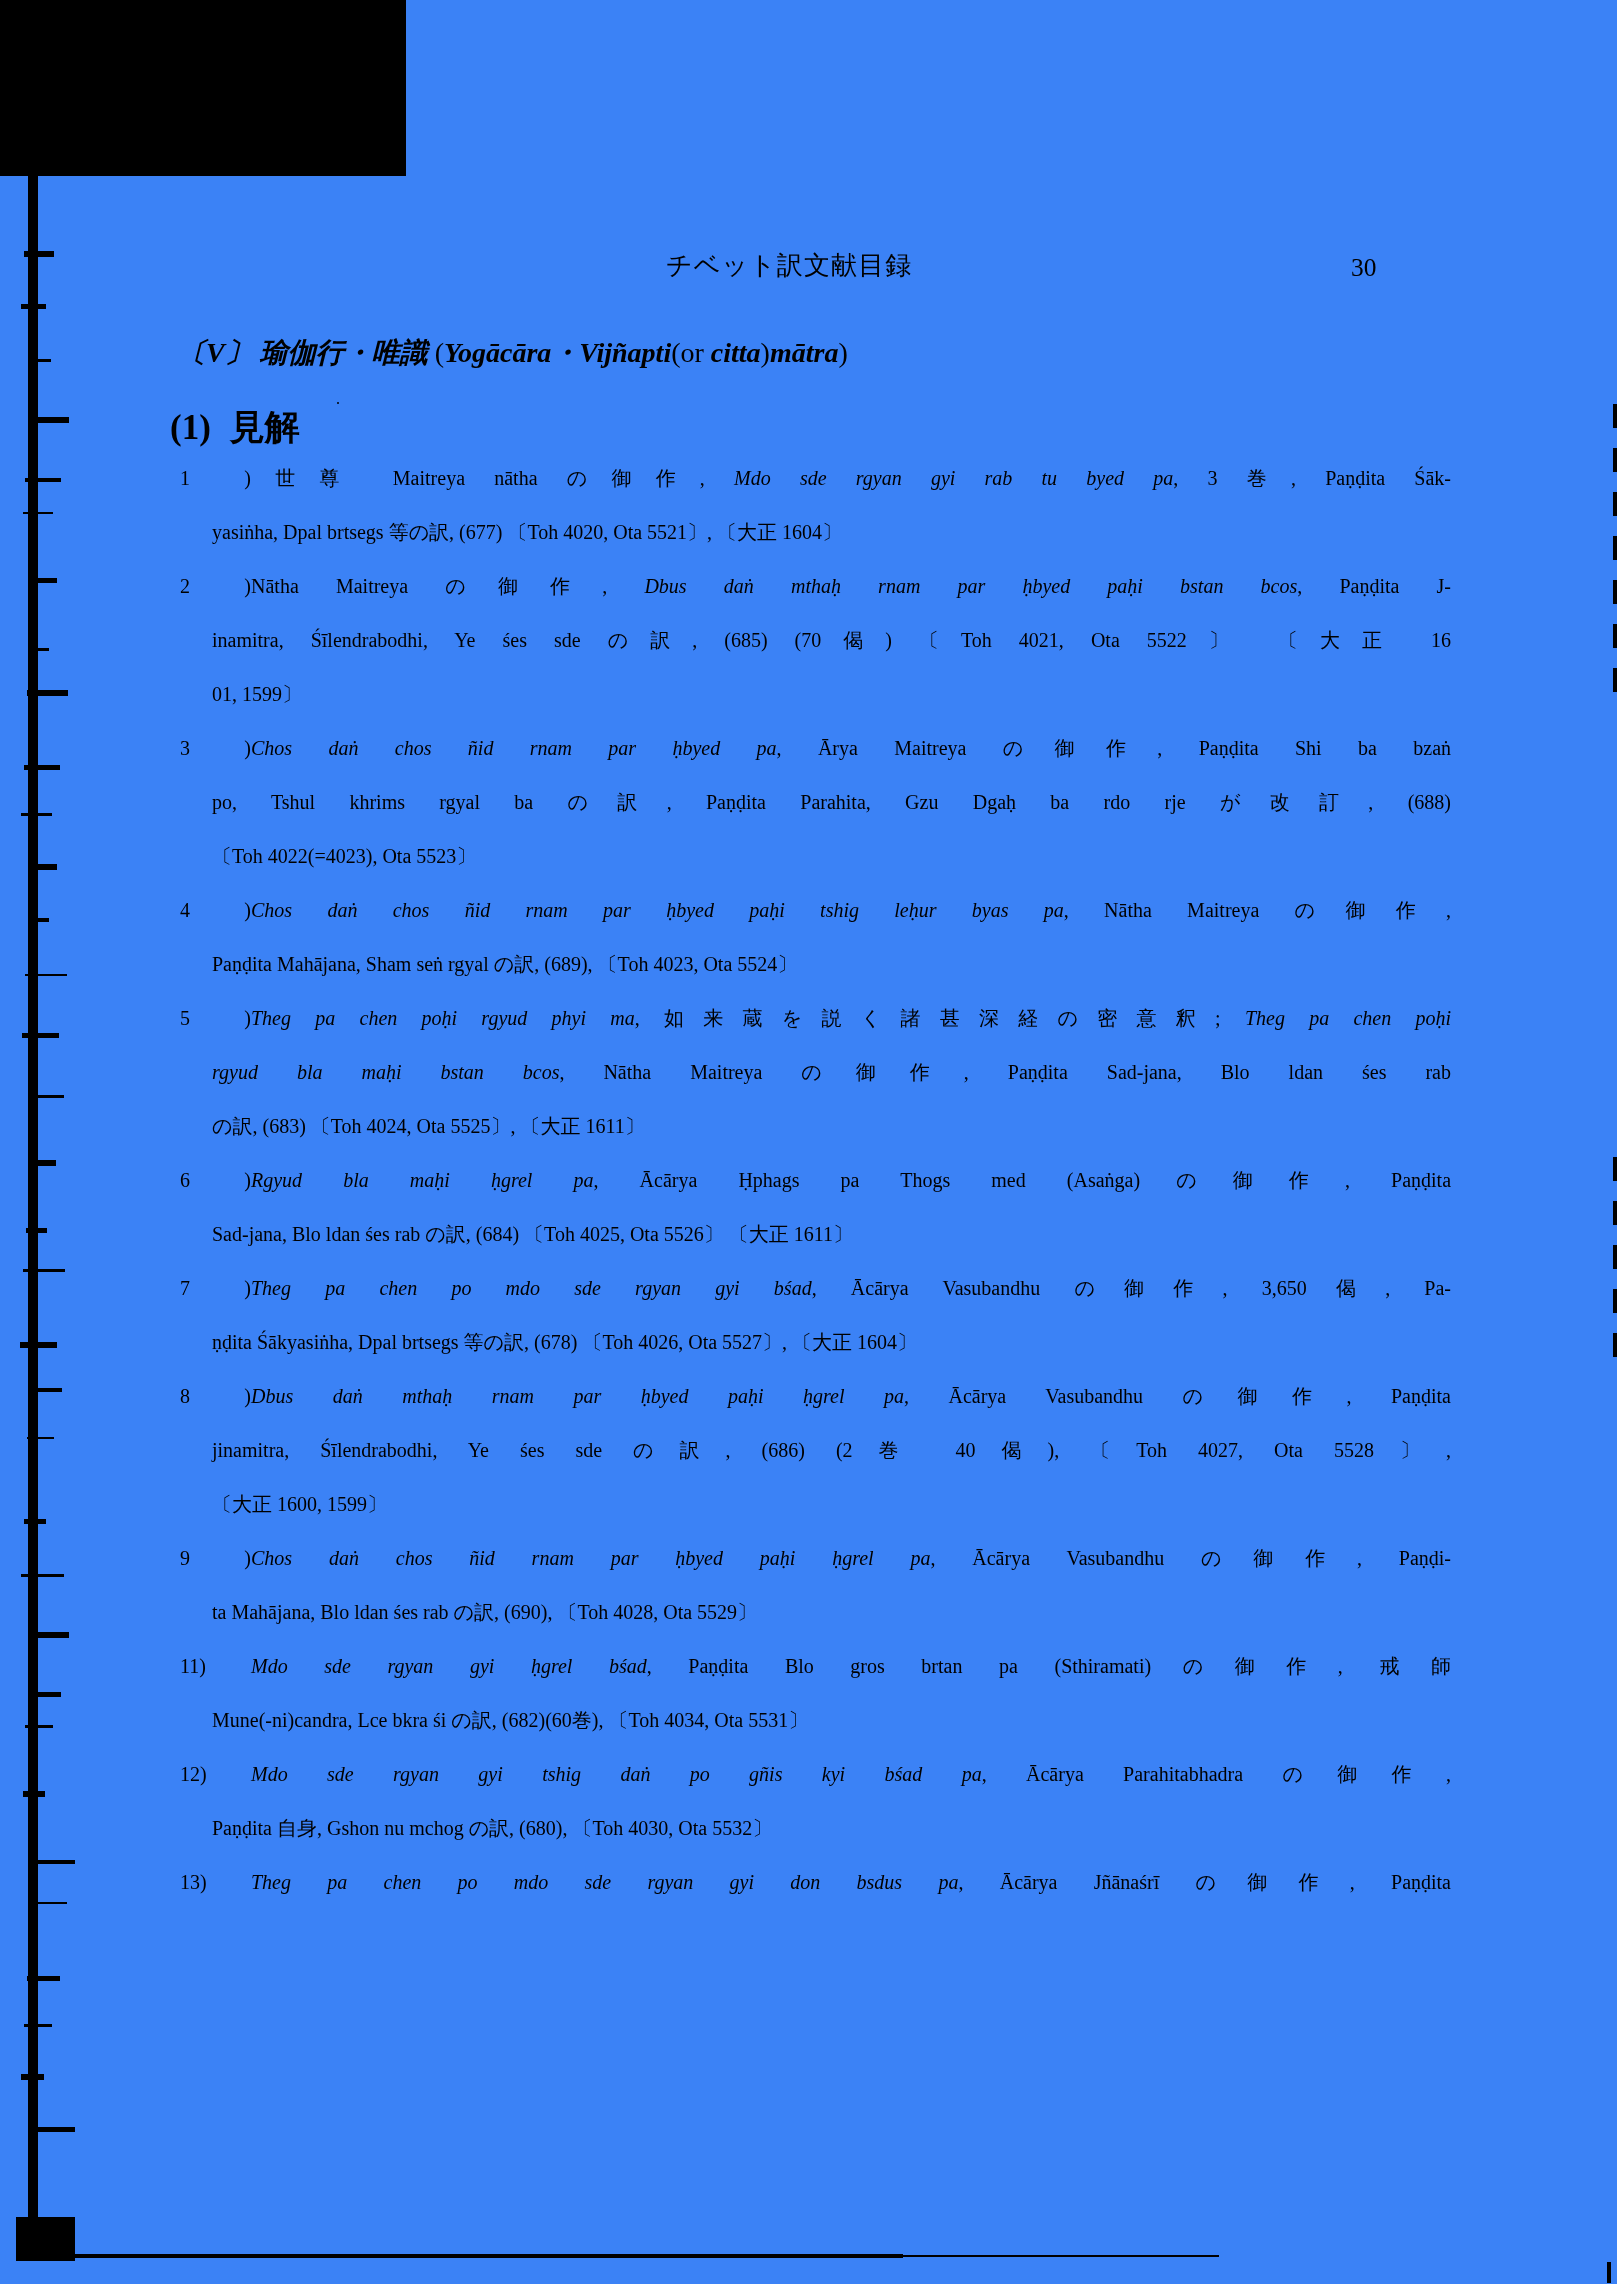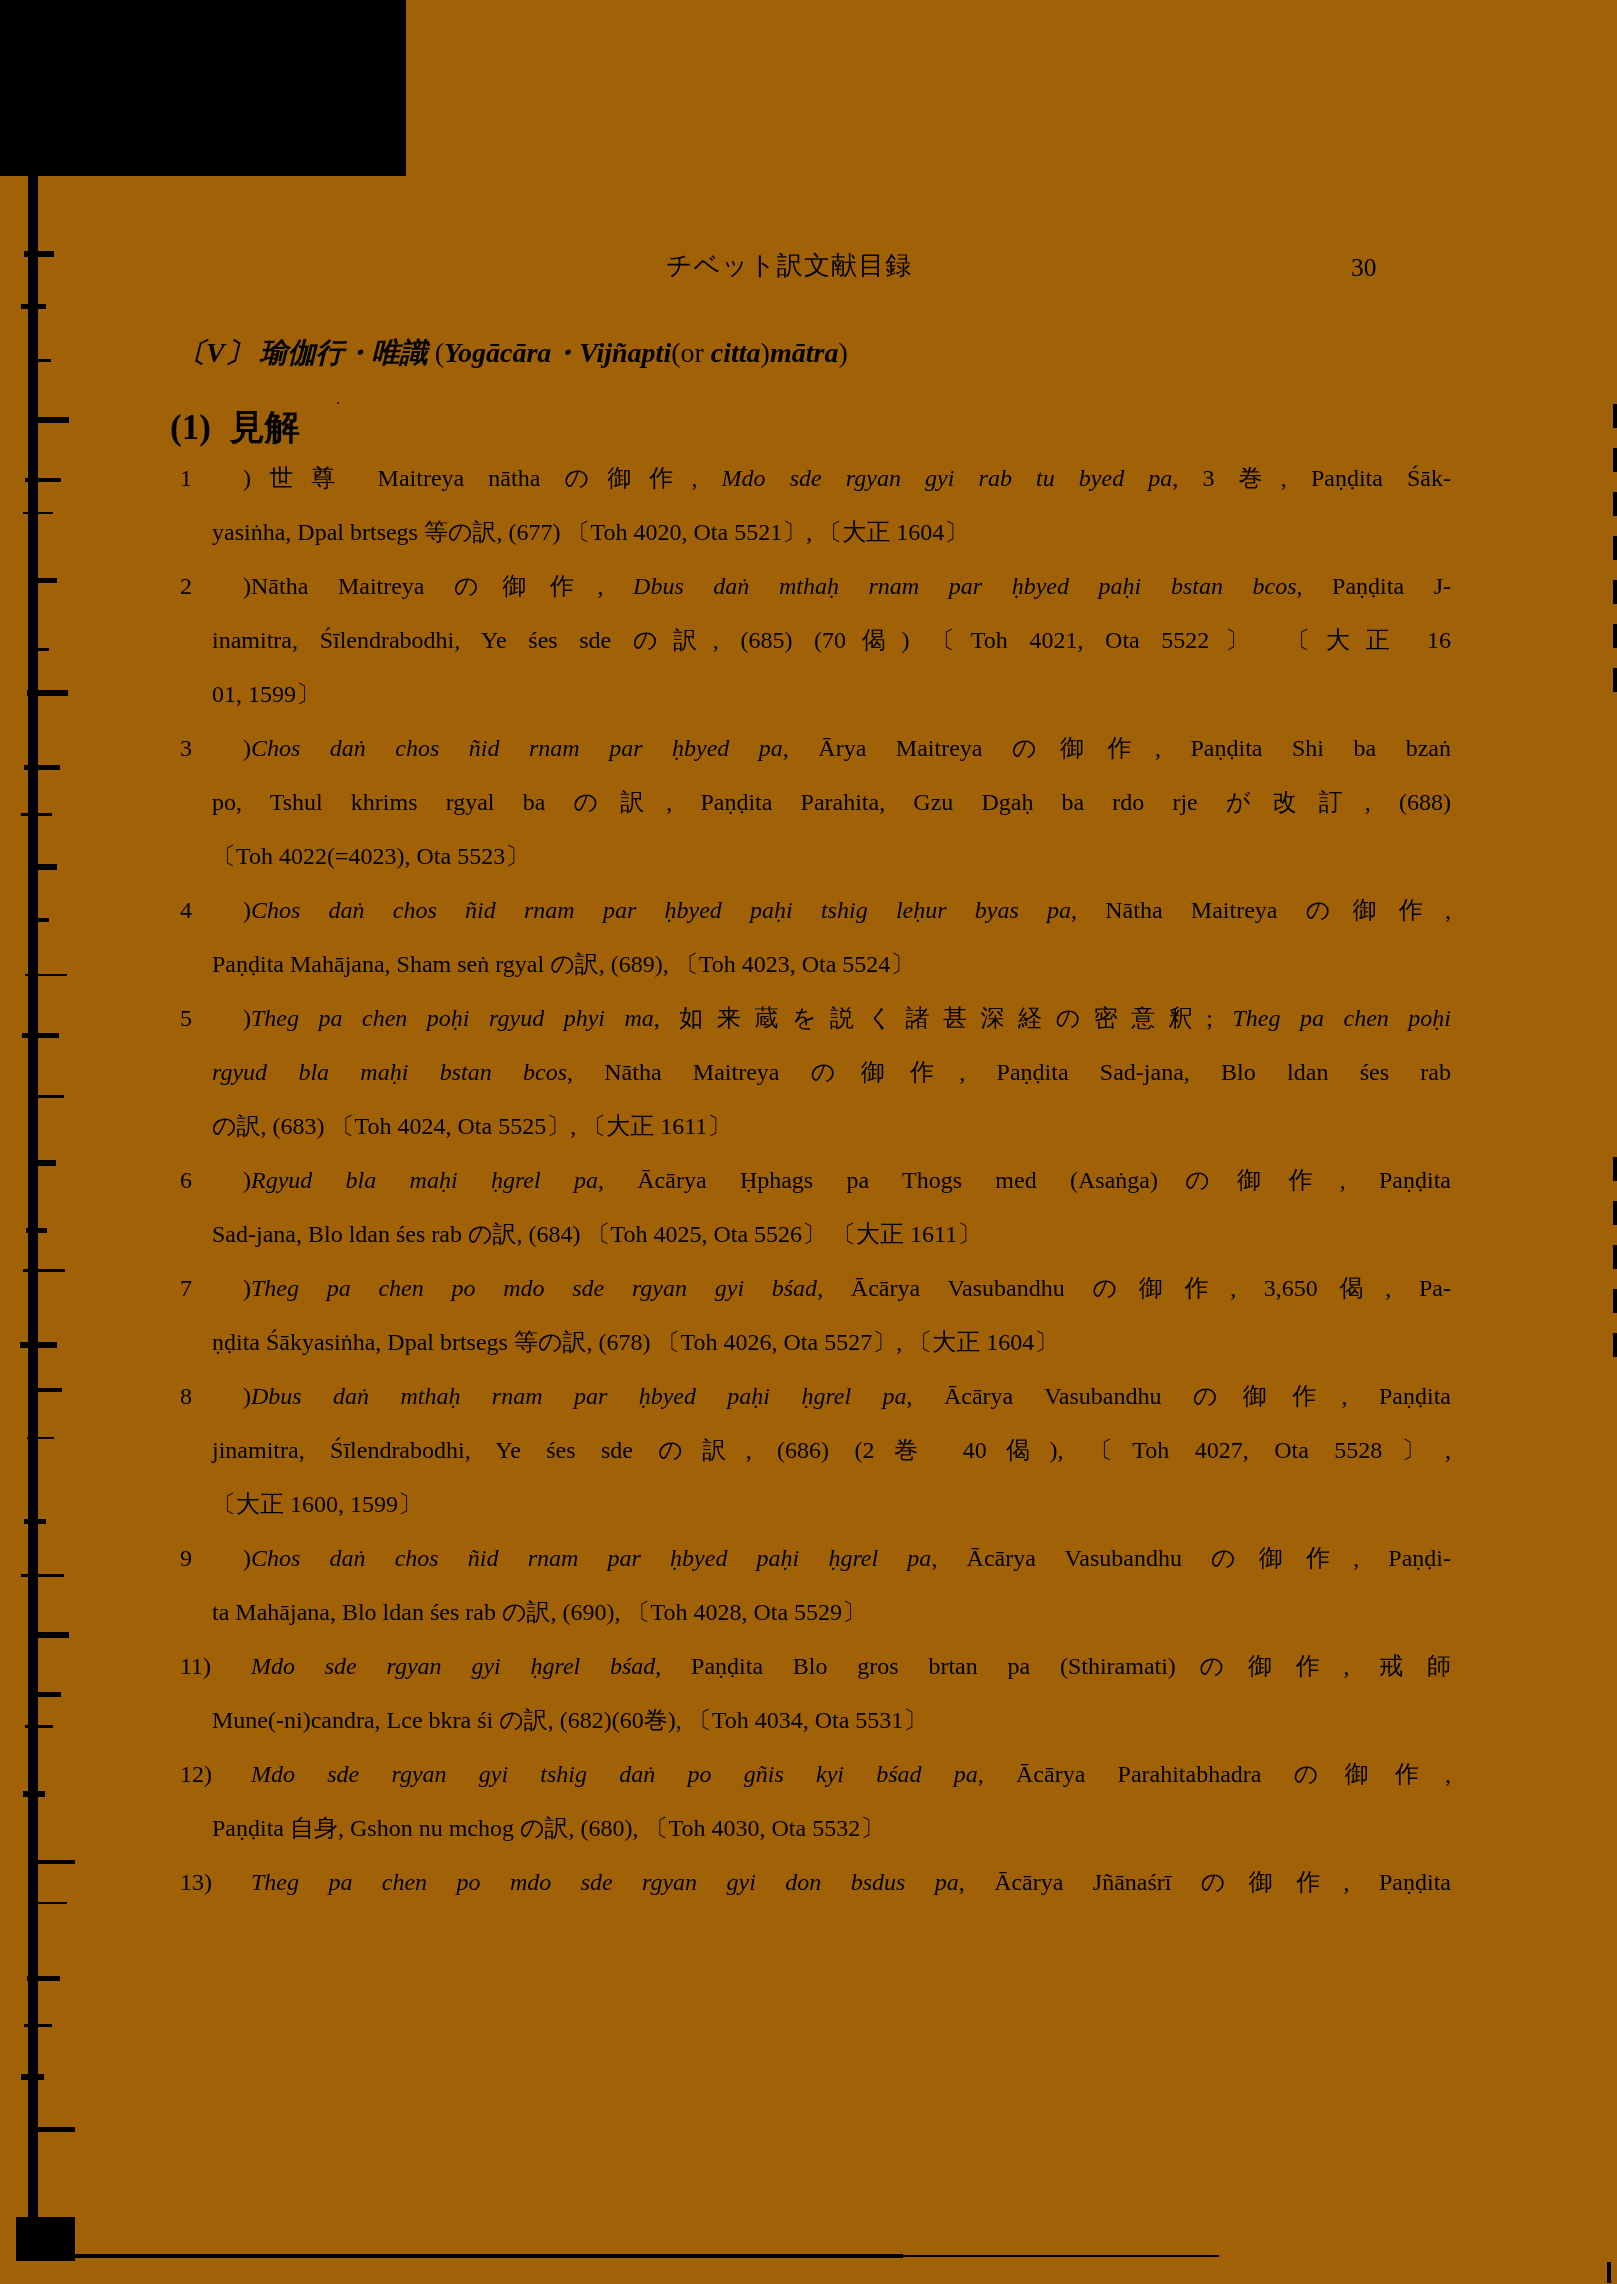--- a/index.html
+++ b/index.html
@@ -1,19 +1,19 @@
 <!DOCTYPE html>
 <html style="font-size:9px"><head>
 <meta charset="utf-8">
 <style>
   html,body{margin:0;padding:0;background:#777;}
   .page{
     position:relative;
     width:1617px;height:2284px;
-    background:#a16207;
+    background:#3b82f6;
     overflow:hidden;
     font-family:"Liberation Serif","DejaVu Serif",serif;
     color:#000;
   }
   
   .art{position:absolute;background:#000;}
   .blob-top{
     left:0;top:0;width:406px;height:176px;
     clip-path:polygon(0 0,710 0,710 14,430 26,250 45,150 70,110 105,95 170,90 312,52 312,48 120,20 70,0 40);
   }
@@ -48,21 +48,21 @@
     font-size:28px;line-height:33px;white-space:nowrap;
   }
   .section-heading .b{font-weight:bold;font-style:italic;}
   .subsection{
     position:absolute;top:413px;left:170px;
     font-size:35px;line-height:30.5px;font-weight:bold;
   }
   .subsection .gap{display:inline-block;width:19px;}
   .list{
     position:absolute;top:451px;left:212px;width:1239px;
-    font-size:24px;line-height:54px;
+    font-size:20px;line-height:54px;
   }
   .line{white-space:nowrap;height:54px;}
   .line.just{text-align:justify;text-align-last:justify;}
   .num{
     display:inline-block;width:71px;margin-left:-32px;
     font-style:normal;
   }
   .it{font-style:italic;}
 </style>
 </head>

